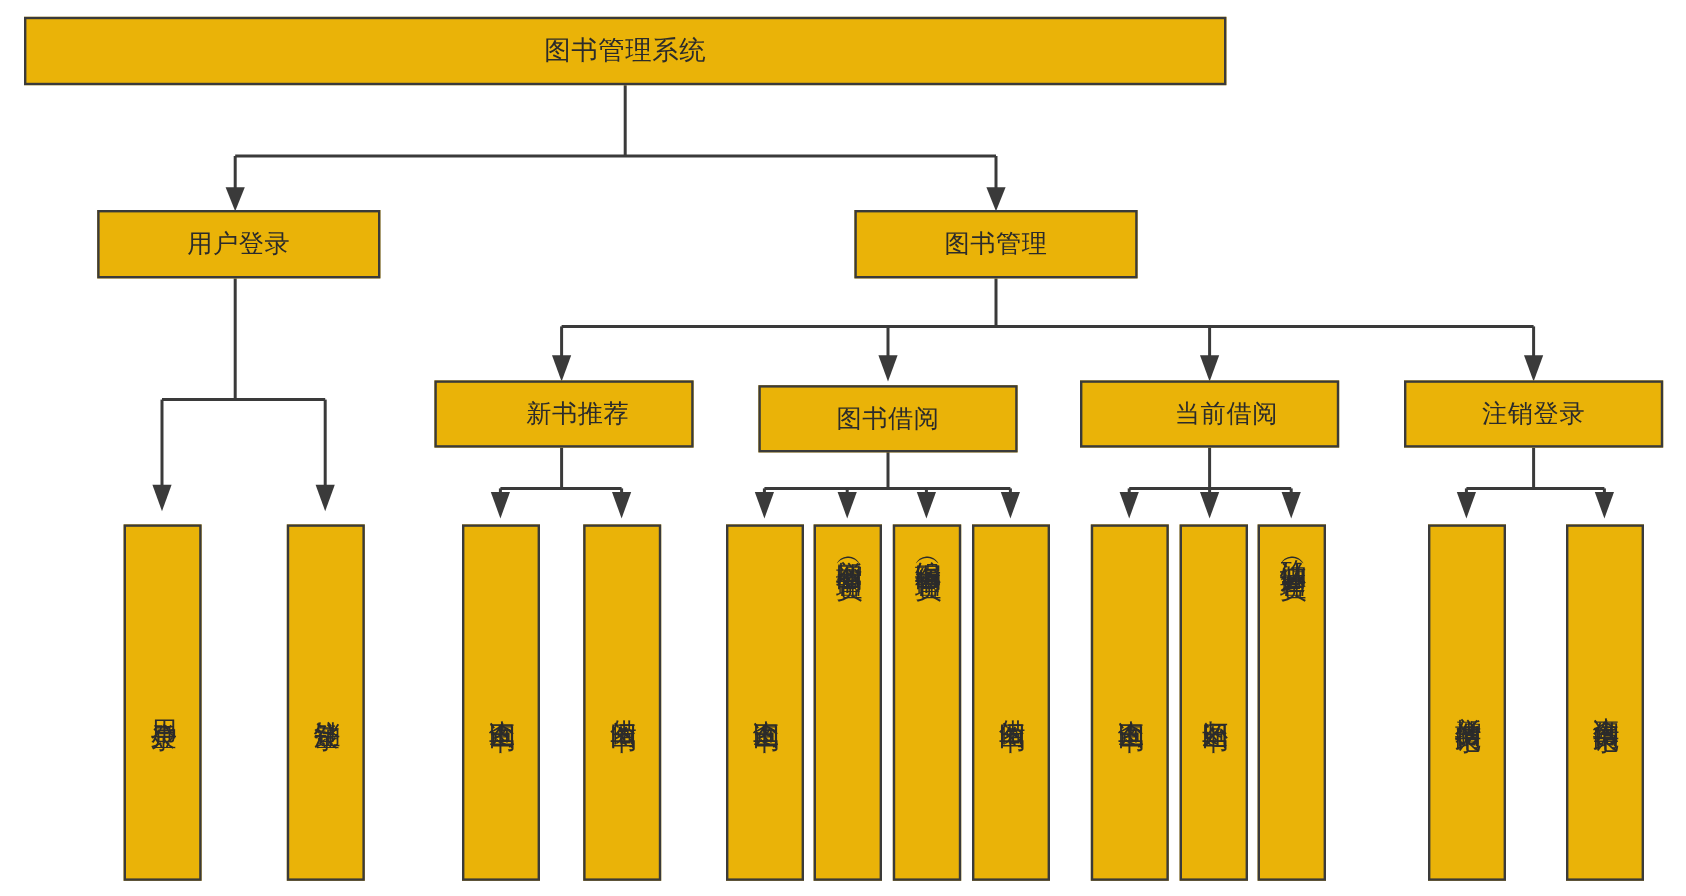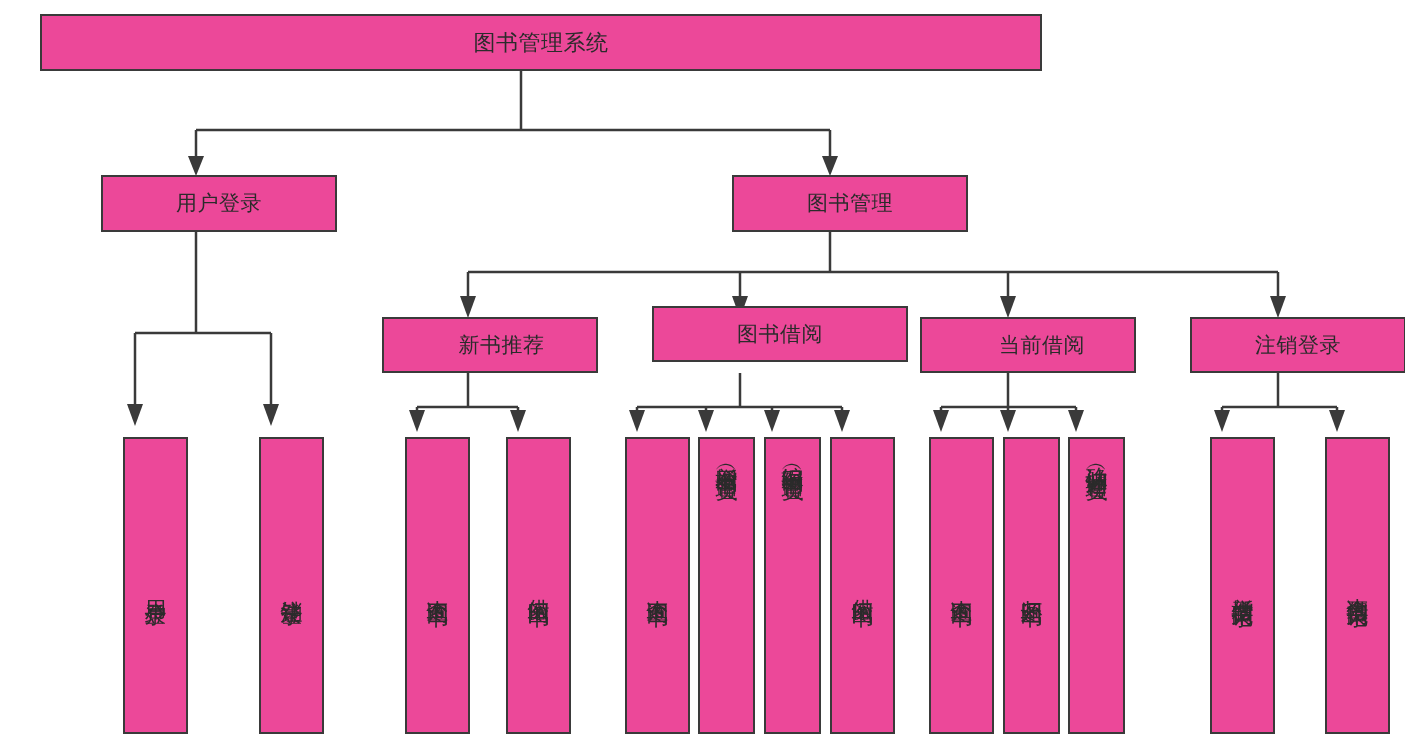--- a/index.html
+++ b/index.html
@@ -14,26 +14,25 @@
   #canvas {
     position: relative;
     width: 1405px;
     height: 747px;
     background: #ffffff;
     overflow: hidden;
   }
   .node {
     position: absolute;
     box-sizing: border-box;
-    background: #ec4899;
+    background: #eab308;
     border: 2.5px solid #3a3a3a;
     display: flex;
     align-items: center;
     justify-content: center;
-    margin-left: 20px;
   }
   .node .label {
     color: #2b2b2b;
     font-size: 21px;
     line-height: 1.15;
     letter-spacing: 0.5px;
     white-space: nowrap;
     text-align: center;
   }
   
@@ -160,21 +159,21 @@
   <div class="node" style="left:81px; top:175px; width:236px; height:57px;">
     <span class="label">用户登录</span>
   </div>
   <div class="node" style="left:712px; top:175px; width:236px; height:57px;">
     <span class="label">图书管理</span>
   </div>
 
   <div class="node" style="left:362px; top:317px; width:216px; height:56px;padding-left:23px;">
     <span class="label">新书推荐</span>
   </div>
-  <div class="node" style="left:632px; top:306px; width:256px; height:56px;">
+  <div class="node" style="left:632px; top:321px; width:216px; height:56px;">
     <span class="label">图书借阅</span>
   </div>
   <div class="node" style="left:900px; top:317px; width:216px; height:56px;padding-left:28px;">
     <span class="label">当前借阅</span>
   </div>
   <div class="node" style="left:1170px; top:317px; width:216px; height:56px;">
     <span class="label">注销登录</span>
   </div>
 
   <div class="node leaf short" style="left:103px; top:437px; width:65px; height:297px;">

